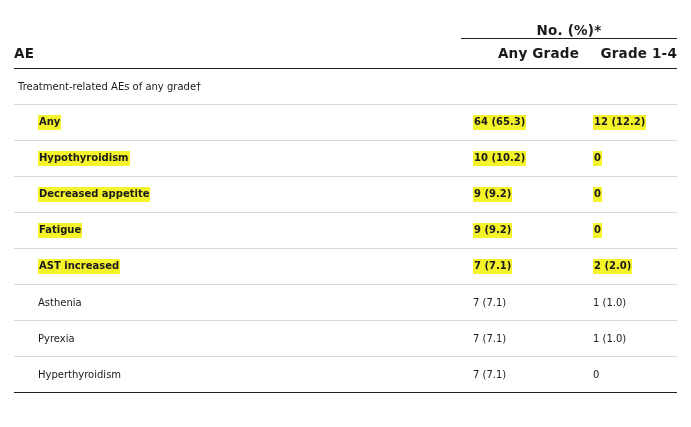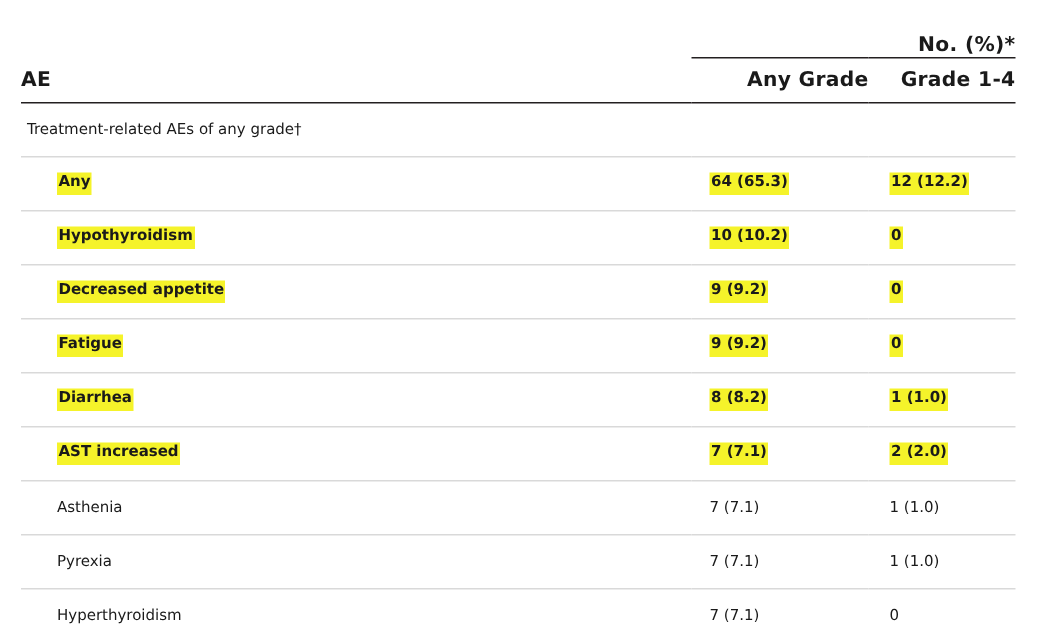--- a/index.html
+++ b/index.html
@@ -28,21 +28,20 @@
   }
   col.c-ae { width: 447px; }
   col.c-any { width: 118px; }
   col.c-g34 { width: 98px; }
 
   
   tr.span-row th {
     padding: 0;
     height: 30px;
     vertical-align: bottom;
-    text-align: right;
   }
   th.spanner {
     text-align: center;
     font-weight: bold;
     font-size: 13.5px;
     letter-spacing: 0.2px;
     border-bottom: 1.6px solid #231f20;
     padding-bottom: 4px;
   }
   th.blank-span {
@@ -148,25 +147,20 @@
         <td class="num-cell"><span class="txt hl">9 (9.2)</span></td>
         <td class="num-cell g34"><span class="txt hl">0</span></td>
       </tr>
 
       <tr>
         <td class="ae-cell indent"><span class="txt hl">Fatigue</span></td>
         <td class="num-cell"><span class="txt hl">9 (9.2)</span></td>
         <td class="num-cell g34"><span class="txt hl">0</span></td>
       </tr>
 
-      <tr>
-        <td class="ae-cell indent"><span class="txt hl">Diarrhea</span></td>
-        <td class="num-cell"><span class="txt hl">8 (8.2)</span></td>
-        <td class="num-cell g34"><span class="txt hl">1 (1.0)</span></td>
-      </tr>
 
       <tr>
         <td class="ae-cell indent"><span class="txt hl">AST increased</span></td>
         <td class="num-cell"><span class="txt hl">7 (7.1)</span></td>
         <td class="num-cell g34"><span class="txt hl">2 (2.0)</span></td>
       </tr>
 
       <tr>
         <td class="ae-cell indent"><span class="txt">Asthenia</span></td>
         <td class="num-cell"><span class="txt">7 (7.1)</span></td>

